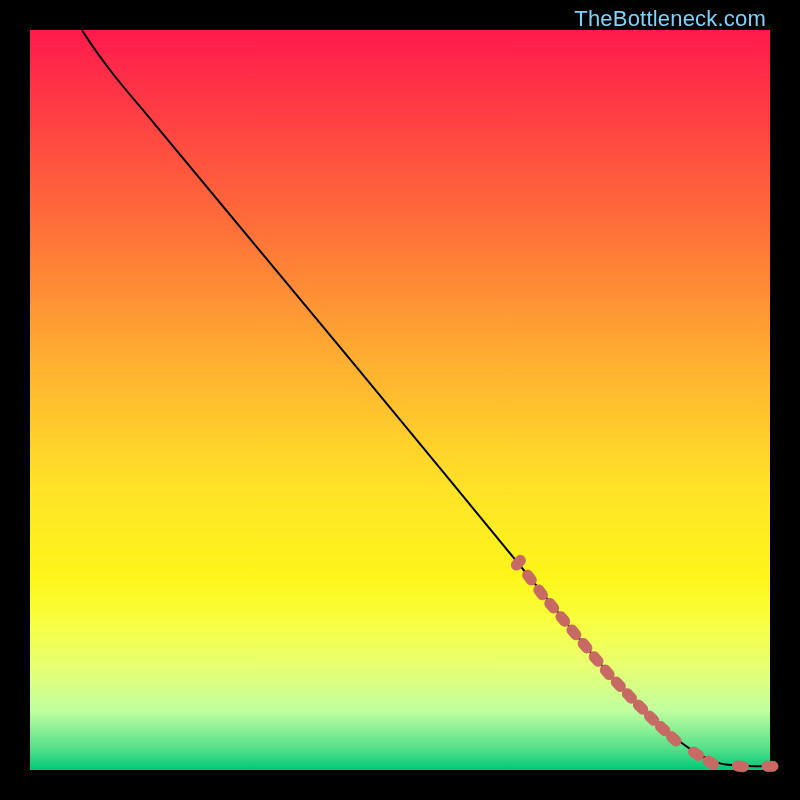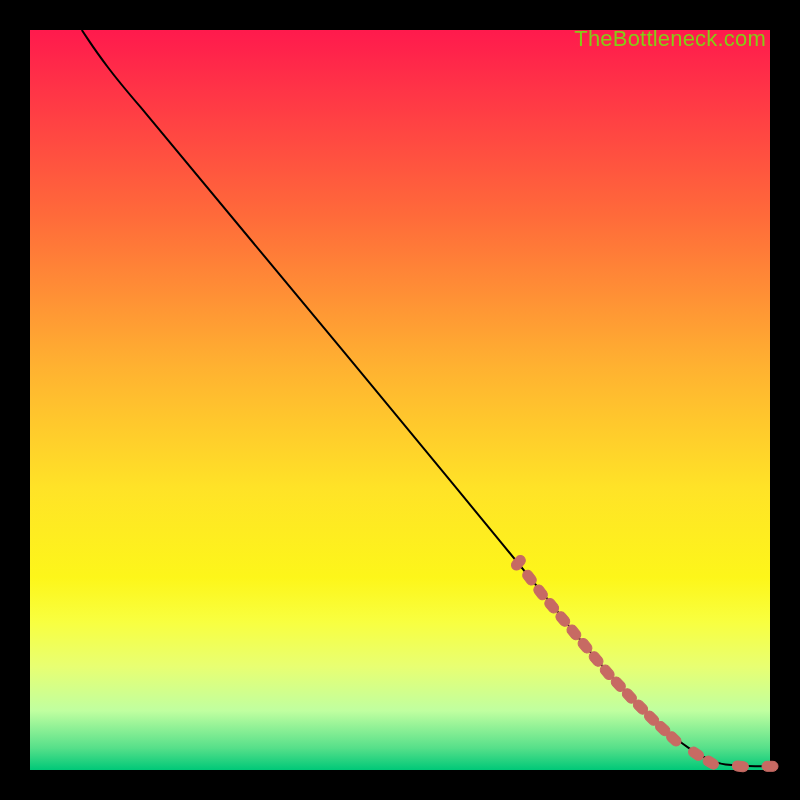--- a/index.html
+++ b/index.html
@@ -31,23 +31,22 @@
       #57e08a 97%,
       #00c878 100%
     );
   }
   .attrib {
     position: absolute;
     top: 6px;
     right: 34px;
     font-size: 22px;
     font-weight: 500;
-    color: #84cc16;
+    color: #7dd3fc;
     letter-spacing: 0.2px;
-    margin-top: 20px;
   }
   svg.plot {
     position: absolute;
     left: 30px;
     top: 30px;
     width: 740px;
     height: 740px;
     overflow: visible;
   }
   .curve {

